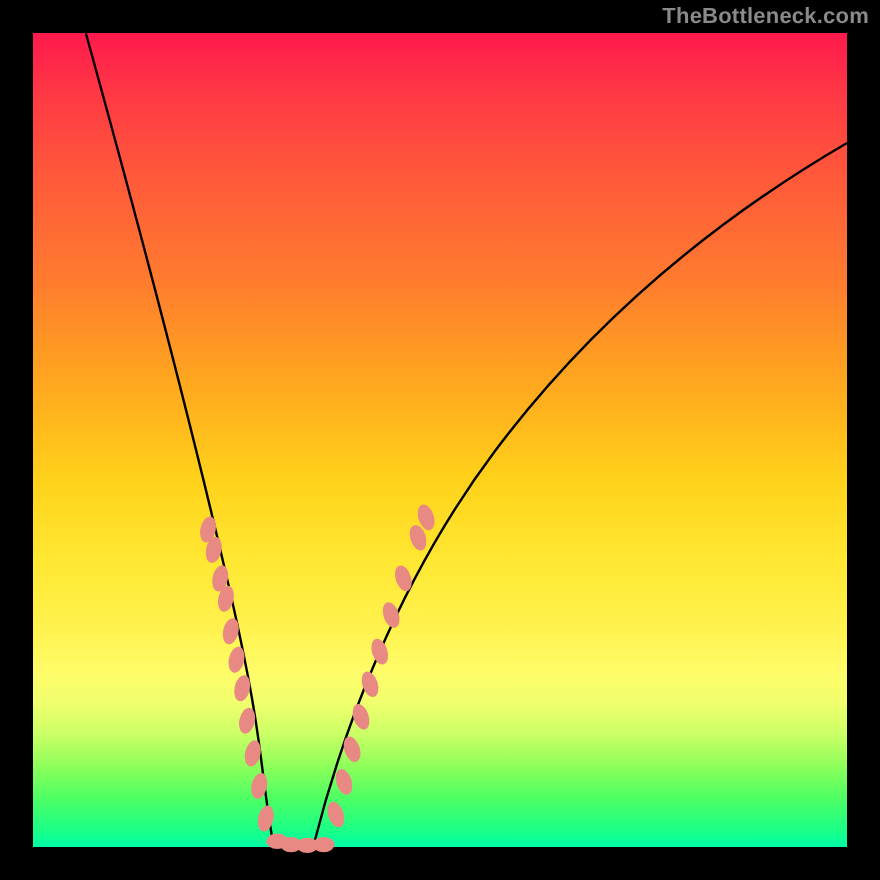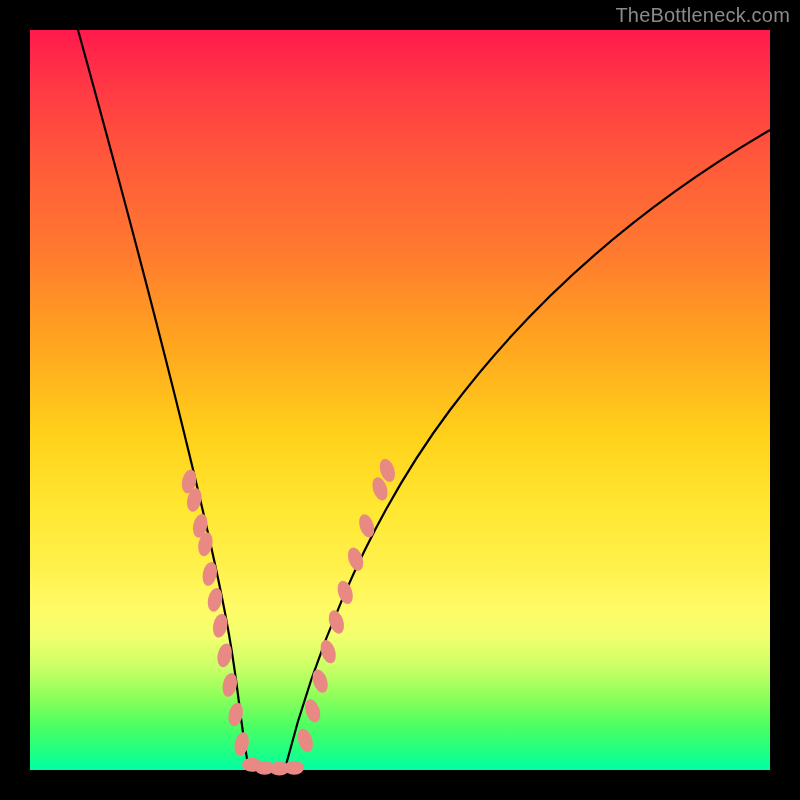--- a/index.html
+++ b/index.html
@@ -41,21 +41,21 @@
       #1aff88 98%,
       #00ffa7 100%
     );
   }
   .watermark {
     position: absolute;
     top: 4px;
     right: 10px;
     color: #8a8a8a;
     font-size: 20px;
-    font-weight: 400;
+    font-weight: 700;
     letter-spacing: 0.2px;
     user-select: none;
   }
   svg.curve-layer {
     position: absolute;
     inset: 0;
     width: 740px;
     height: 740px;
     overflow: visible;
   }

